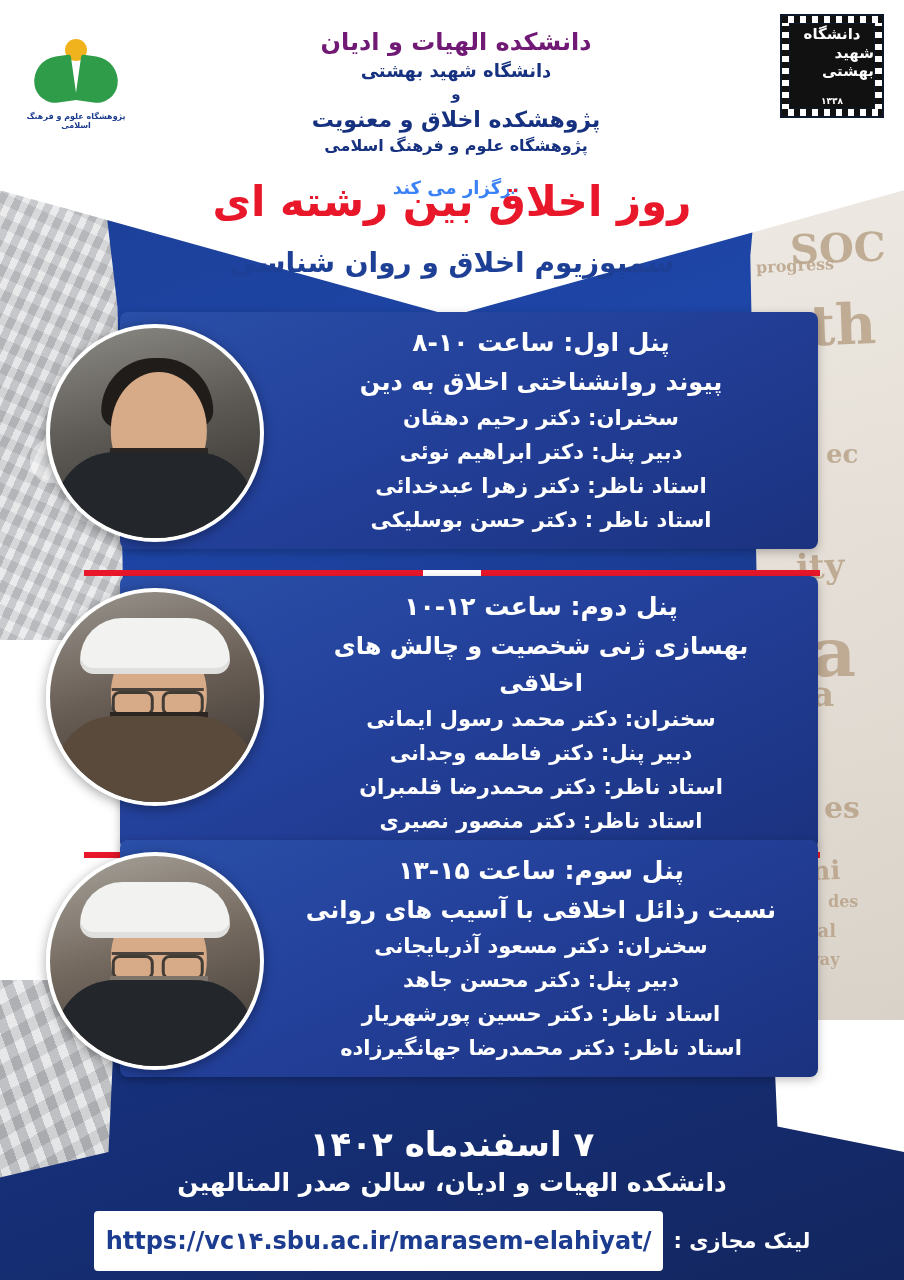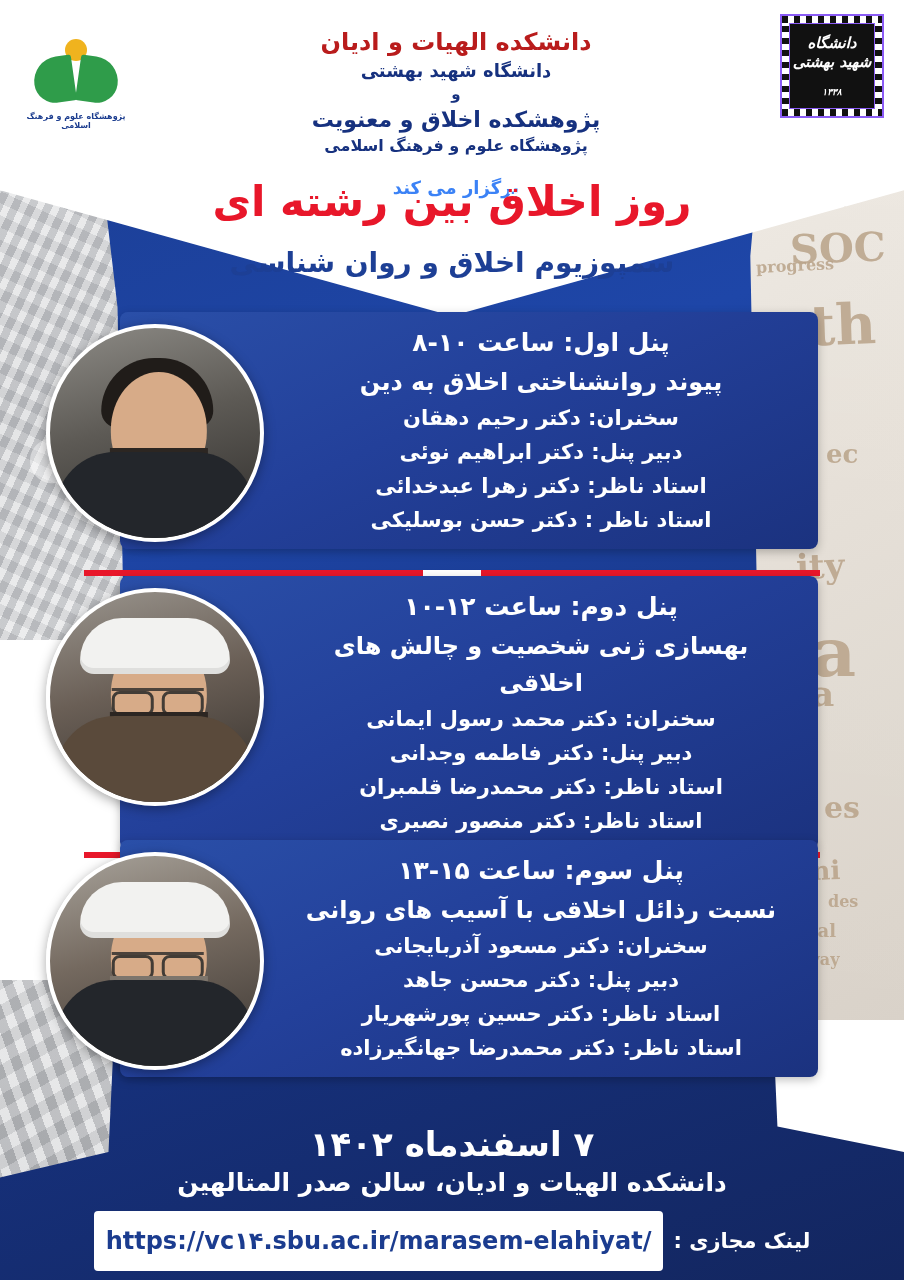--- a/index.html
+++ b/index.html
@@ -73,41 +73,41 @@
 
   
   .header {
     position:absolute; top:0; left:0; right:0; height:160px;
     display:flex; align-items:flex-start; justify-content:space-between;
     padding: 14px 20px 0 20px;
     z-index: 6;
   }
   .logo-sbu{
     width:104px; height:104px; flex:none;
-    background:#8b5cf6; border:none; position:relative;font-style:italic;
+    background:#0f172a; border:none; position:relative;
   }
   .logo-sbu .frame{
     position:absolute; inset:2px;
     background:
       repeating-linear-gradient(90deg,#111 0 6px,#fff 6px 12px) top/100% 7px no-repeat,
       repeating-linear-gradient(90deg,#111 0 6px,#fff 6px 12px) bottom/100% 7px no-repeat,
       repeating-linear-gradient(0deg,#111 0 6px,#fff 6px 12px) left/7px 100% no-repeat,
       repeating-linear-gradient(0deg,#111 0 6px,#fff 6px 12px) right/7px 100% no-repeat;
   }
   .logo-sbu .inner{
     position:absolute; inset:10px; background:#111; color:#fff;
     display:flex; flex-direction:column; align-items:center; justify-content:center;
     font-size:15px; line-height:1.25; font-weight:700; letter-spacing:.5px;
   }
   .logo-sbu .inner .yr{ font-size:9px; margin-top:15px; letter-spacing:1px;}
 
   .header-text{
     flex:1; text-align:center; color:#16317f; padding-top:12px;
   }
-  .header-text .l1{ font-size:24px; font-weight:700; color:#b91c1c; line-height:1.35;}
+  .header-text .l1{ font-size:24px; font-weight:700; color:#701a75; line-height:1.35;}
   .header-text .l2{ font-size:18px; font-weight:700; color:#16317f; line-height:1.4;}
   .header-text .l3{ font-size:15px; font-weight:700; color:#16317f; line-height:1.4;}
   .header-text .l4{ font-size:22px; font-weight:700; color:#16317f; line-height:1.35;}
   .header-text .l5{ font-size:16px; font-weight:700; color:#16317f; line-height:1.45;}
   .header-text .l6{ font-size:18px; font-weight:700; color:#3b82f6; margin-top:20px;}
 
   .logo-ihcs{
     width:112px; height:120px; flex:none; background:#fff; position:relative;
     display:flex; align-items:center; justify-content:center;
   }

